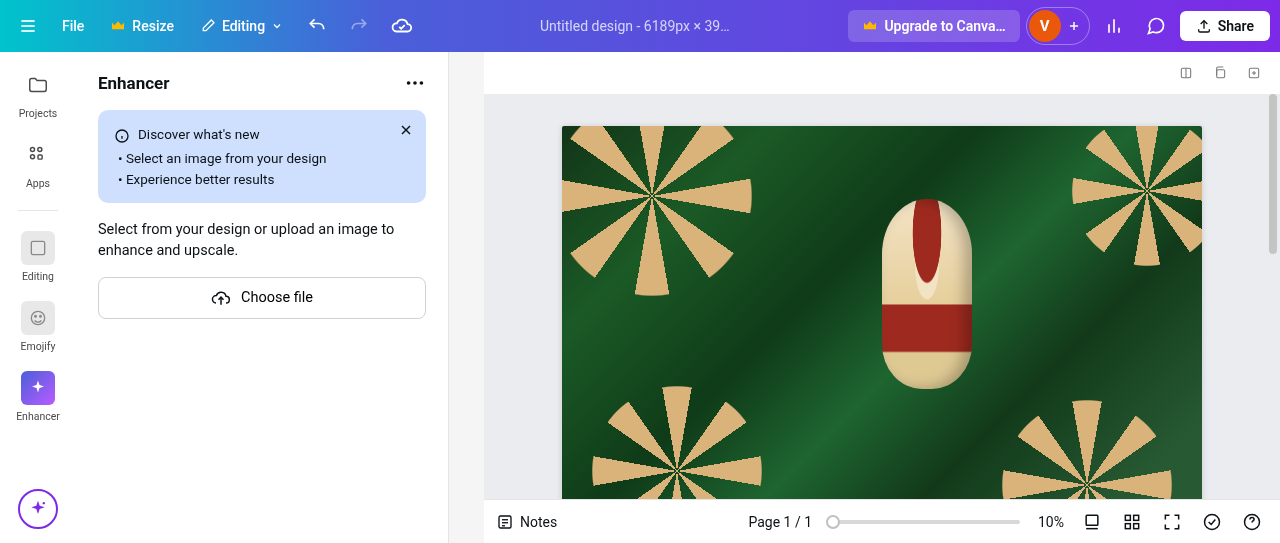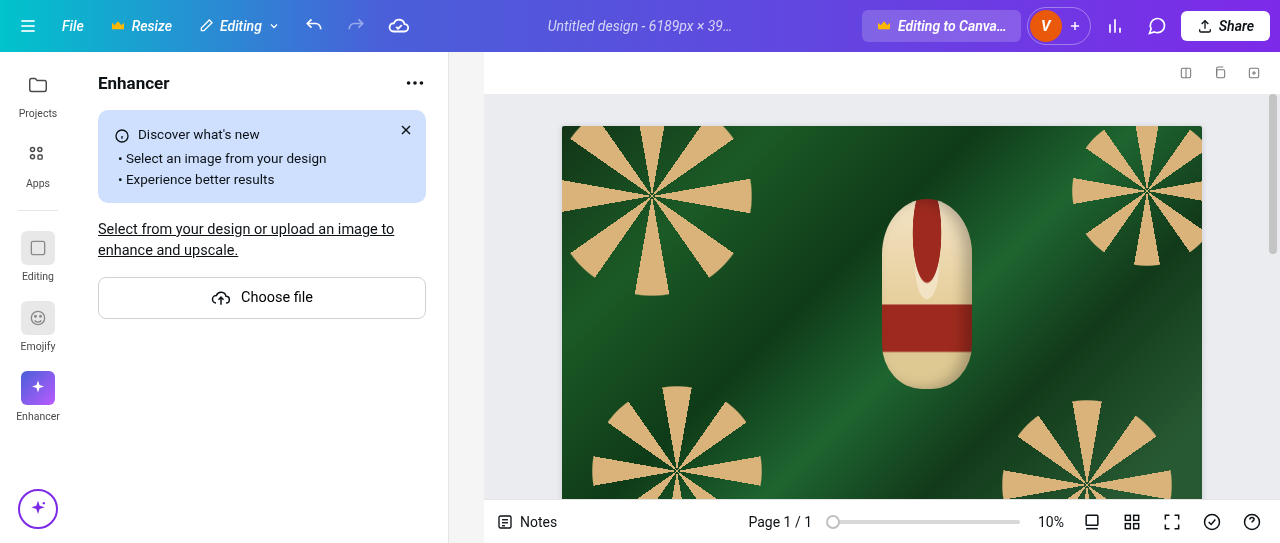--- a/index.html
+++ b/index.html
@@ -19,21 +19,20 @@
 
     
     .topbar {
       height: 52px;
       background: linear-gradient(90deg, #00c4cc 0%, #4a5fd9 30%, #7d2ae8 100%);
       display: flex;
       align-items: center;
       padding: 0 10px;
       gap: 6px;
       color: #fff;
-      font-style: italic;
     }
     .tb-btn {
       display: flex;
       align-items: center;
       gap: 6px;
       padding: 6px 10px;
       border-radius: 6px;
       cursor: pointer;
       font-size: 14px;
       font-weight: 500;
@@ -205,21 +204,20 @@
     .info-close {
       position: absolute;
       top: 12px;
       right: 12px;
       cursor: pointer;
     }
     .panel-desc {
       font-size: 14.5px;
       color: #0d1216;
       line-height: 1.45;
-      text-decoration: underline;
     }
     .choose-btn {
       border: 1px solid #d1d1d1;
       background: #fff;
       border-radius: 8px;
       height: 42px;
       display: flex;
       align-items: center;
       justify-content: center;
       gap: 10px;
@@ -405,21 +403,21 @@
         <polyline points="9 13 11 15 15 11"></polyline>
       </svg>
   </div>
 
   <div class="tb-title">Untitled design - 6189px × 39…</div>
 
   <div class="upgrade-pill">
     <svg width="16" height="16" viewBox="0 0 24 24" fill="#ffb800">
         <path d="M3 7l4 4 5-6 5 6 4-4v10H3z"></path>
       </svg>
-    <span>Editing to Canva…</span>
+    <span>Upgrade to Canva…</span>
   </div>
 
   <div class="avatar-plus-wrap">
     <div class="avatar">V</div>
     <div class="avatar-plus">
       <svg width="14" height="14" viewBox="0 0 24 24" stroke="#fff" stroke-width="2.5">
           <line x1="12" y1="5" x2="12" y2="19"></line>
           <line x1="5" y1="12" x2="19" y2="12"></line>
         </svg>
     </div>

